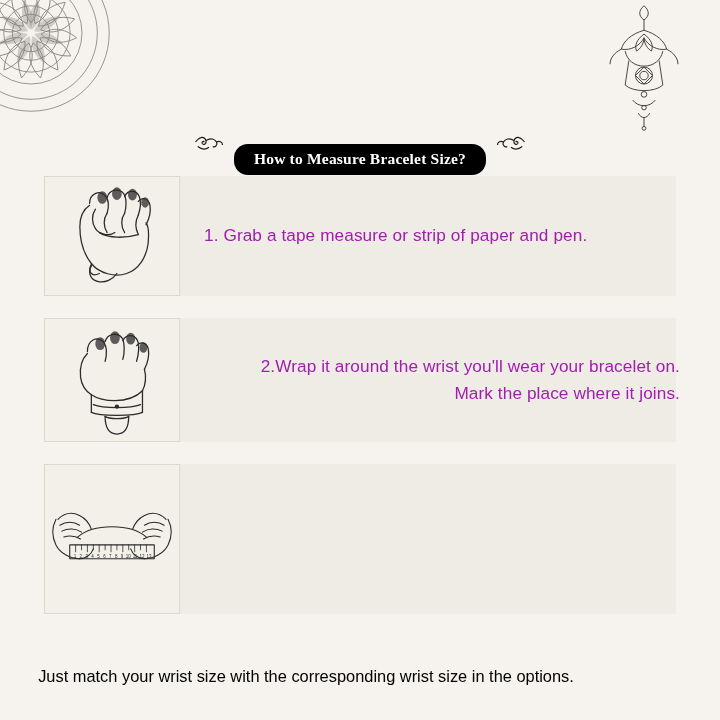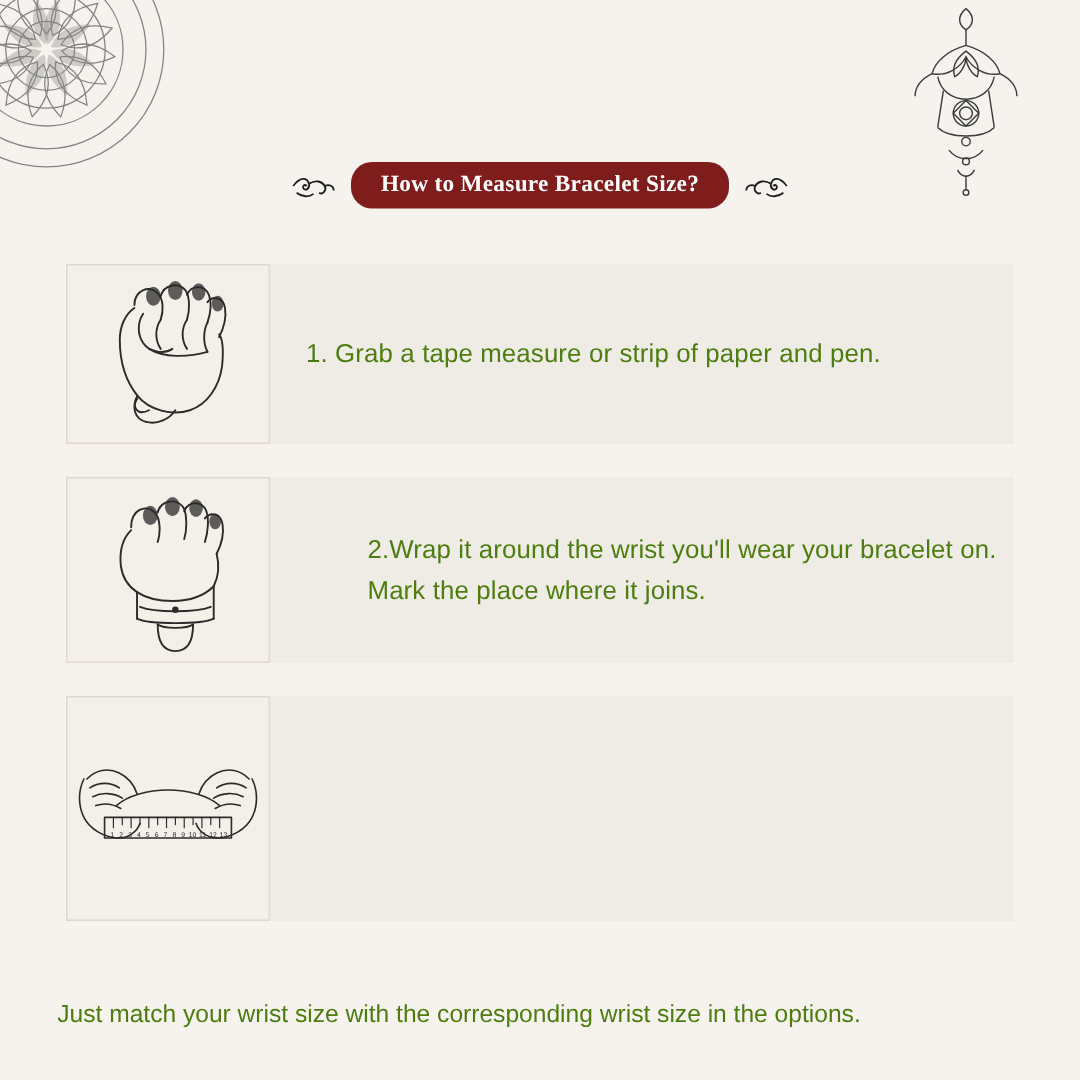--- a/index.html
+++ b/index.html
@@ -65,29 +65,30 @@
     align-items: center;
     justify-content: center;
     gap: 10px;
   }
   .flourish {
     width: 30px;
     height: 22px;
     display: block;
   }
   .subtitle-pill {
-    background: #7f1d1d;
+    background: #000000;
     color: #ffffff;
     border-radius: 14px;
     padding: 6px 20px 7px 20px;
     font-family: "Liberation Serif", serif;
     font-size: 15.5px;
     font-weight: 700;
     letter-spacing: 0.2px;
     white-space: nowrap;
+    margin-top: 36px;
   }
 
   
   .steps {
     position: absolute;
     top: 176px;
     left: 0;
     width: 720px;
   }
   .step {
@@ -117,35 +118,36 @@
     justify-content: center;
   }
   .step-text {
     position: relative;
     flex: 1;
     padding: 0 40px 0 24px;
     display: flex;
     align-items: center;
     font-size: 17.2px;
     line-height: 1.58;
-    color: #4d7c0f;
+    color: #a21caf;
     letter-spacing: 0.1px;
+    text-align: right;
   }
   .step1 { height: 120px; }
   .step2 { height: 124px; gap: 41px; }
   .step3 { height: 150px; }
 
   .footer {
     position: absolute;
     bottom: 34px;
     left: 0;
     width: 612px;
     text-align: center;
     font-size: 16.4px;
-    color: #4d7c0f;
+    color: #000000;
   }
 </style>
 </head>
 <body>
 
 <div class="page">
 
   <svg class="mandala" viewBox="0 0 200 200">
     <g stroke="#2a2a2a" stroke-width="1" fill="none">
       <circle cx="100" cy="100" r="22"></circle>

